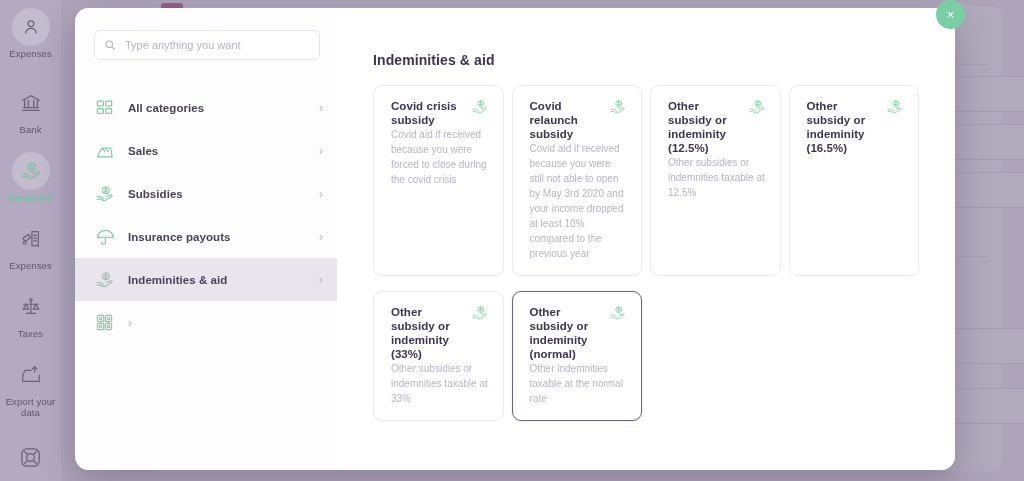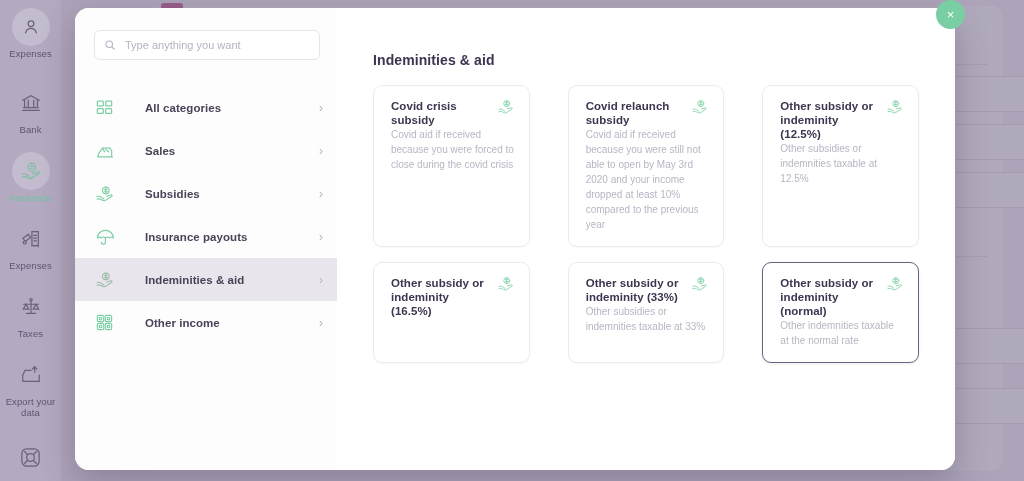--- a/index.html
+++ b/index.html
@@ -79,36 +79,36 @@
   }
   .search-box svg{flex:0 0 auto;}
   .search-box input{
     border:0;outline:0;flex:1;font-size:11px;color:#5f5570;
     font-family:"Liberation Sans", sans-serif;background:transparent;
   }
   .search-box input::placeholder{color:#b7b1c2;}
   .cat-list{margin-top:18px;}
   .cat-item{
     display:flex;align-items:center;height:43px;padding:0 14px 0 19px;
-    cursor:pointer;gap:30px;
+    cursor:pointer;gap:13px;
   }
   .cat-item.active{background:#e8e6ec;}
   .cat-ico{width:21px;height:21px;flex:0 0 21px;display:flex;align-items:center;justify-content:center;}
   .cat-label{flex:1;font-size:11.5px;color:#4b4257;font-weight:600;letter-spacing:.05px;}
   .cat-chev{color:#b9b3c4;font-size:12px;line-height:1;}
   
   #right-panel{
     flex:1;background:#ffffff;padding:44px 36px 0 36px;position:relative;
   }
   #panel-title{
     font-size:14px;font-weight:700;color:#3f3450;margin:0 0 17px 0;
     letter-spacing:.1px;
   }
   .card-grid{
-    display:grid;grid-template-columns:1fr 1fr 1fr;gap:15px 38px;
+    display:grid;grid-template-columns:1fr 1fr 1fr 1fr;gap:15px 8px;
     align-content:start;
   }
   .card{
     border:1px solid #eceaf1;border-radius:9px;background:#fff;
     padding:13px 14px 14px 17px;position:relative;cursor:pointer;
     min-height:60px;box-shadow:0 1px 2px rgba(80,65,100,0.035);
   }
   .card.selected{border:1.5px solid #6d6180;box-shadow:0 1px 3px rgba(80,65,100,0.10);}
   .card-head{display:flex;align-items:flex-start;justify-content:space-between;gap:8px;}
   .card-title{
@@ -319,21 +319,20 @@
             <rect x="3" y="3" width="8" height="8" rx="1.5"></rect>
               <rect x="13" y="3" width="8" height="8" rx="1.5"></rect>
             <rect x="3" y="13" width="8" height="8" rx="1.5"></rect>
               <rect x="13" y="13" width="8" height="8" rx="1.5"></rect>
             <circle cx="7" cy="7" r="1.6"></circle>
               <circle cx="17" cy="7" r="1.6"></circle>
             <circle cx="7" cy="17" r="1.6"></circle>
               <circle cx="17" cy="17" r="1.6"></circle>
           </svg>
         </span>
-        <span class="cat-label">Other income</span>
         <span class="cat-chev">›</span>
       </div>
 
     </div>
   </div>
 
   <div id="right-panel">
     <h2 id="panel-title">Indeminities &amp; aid</h2>
 
     <div class="card-grid">

